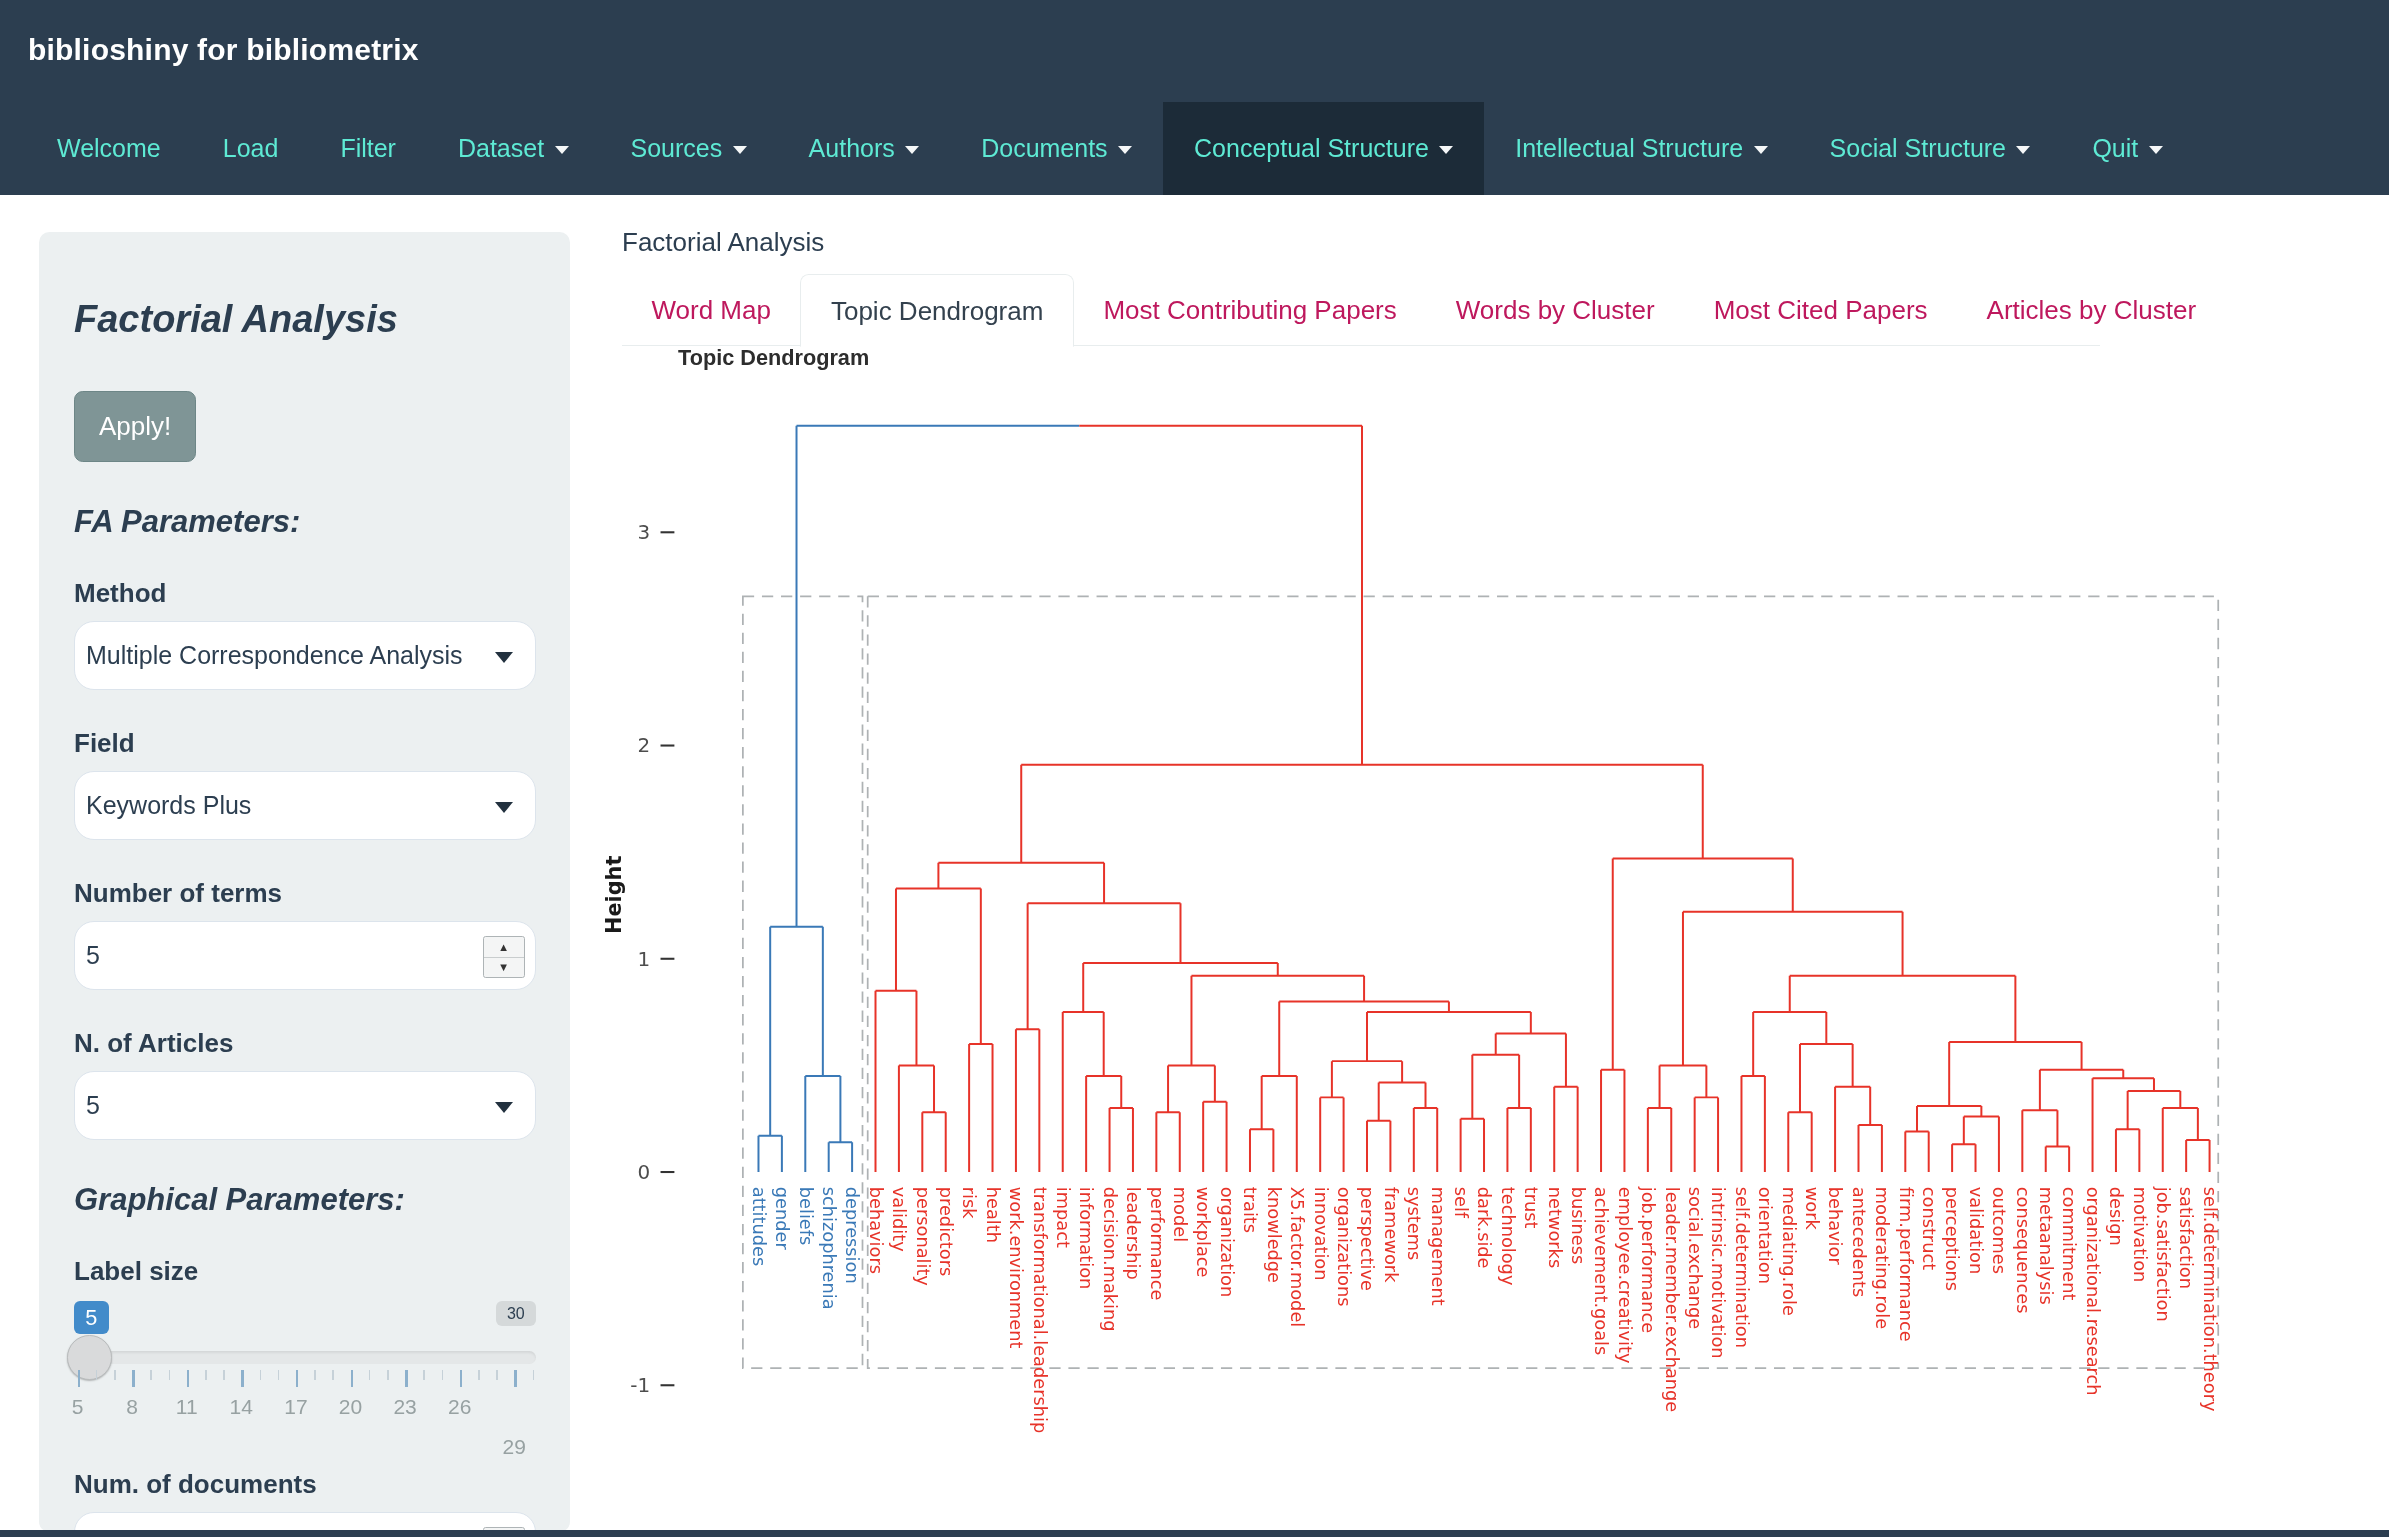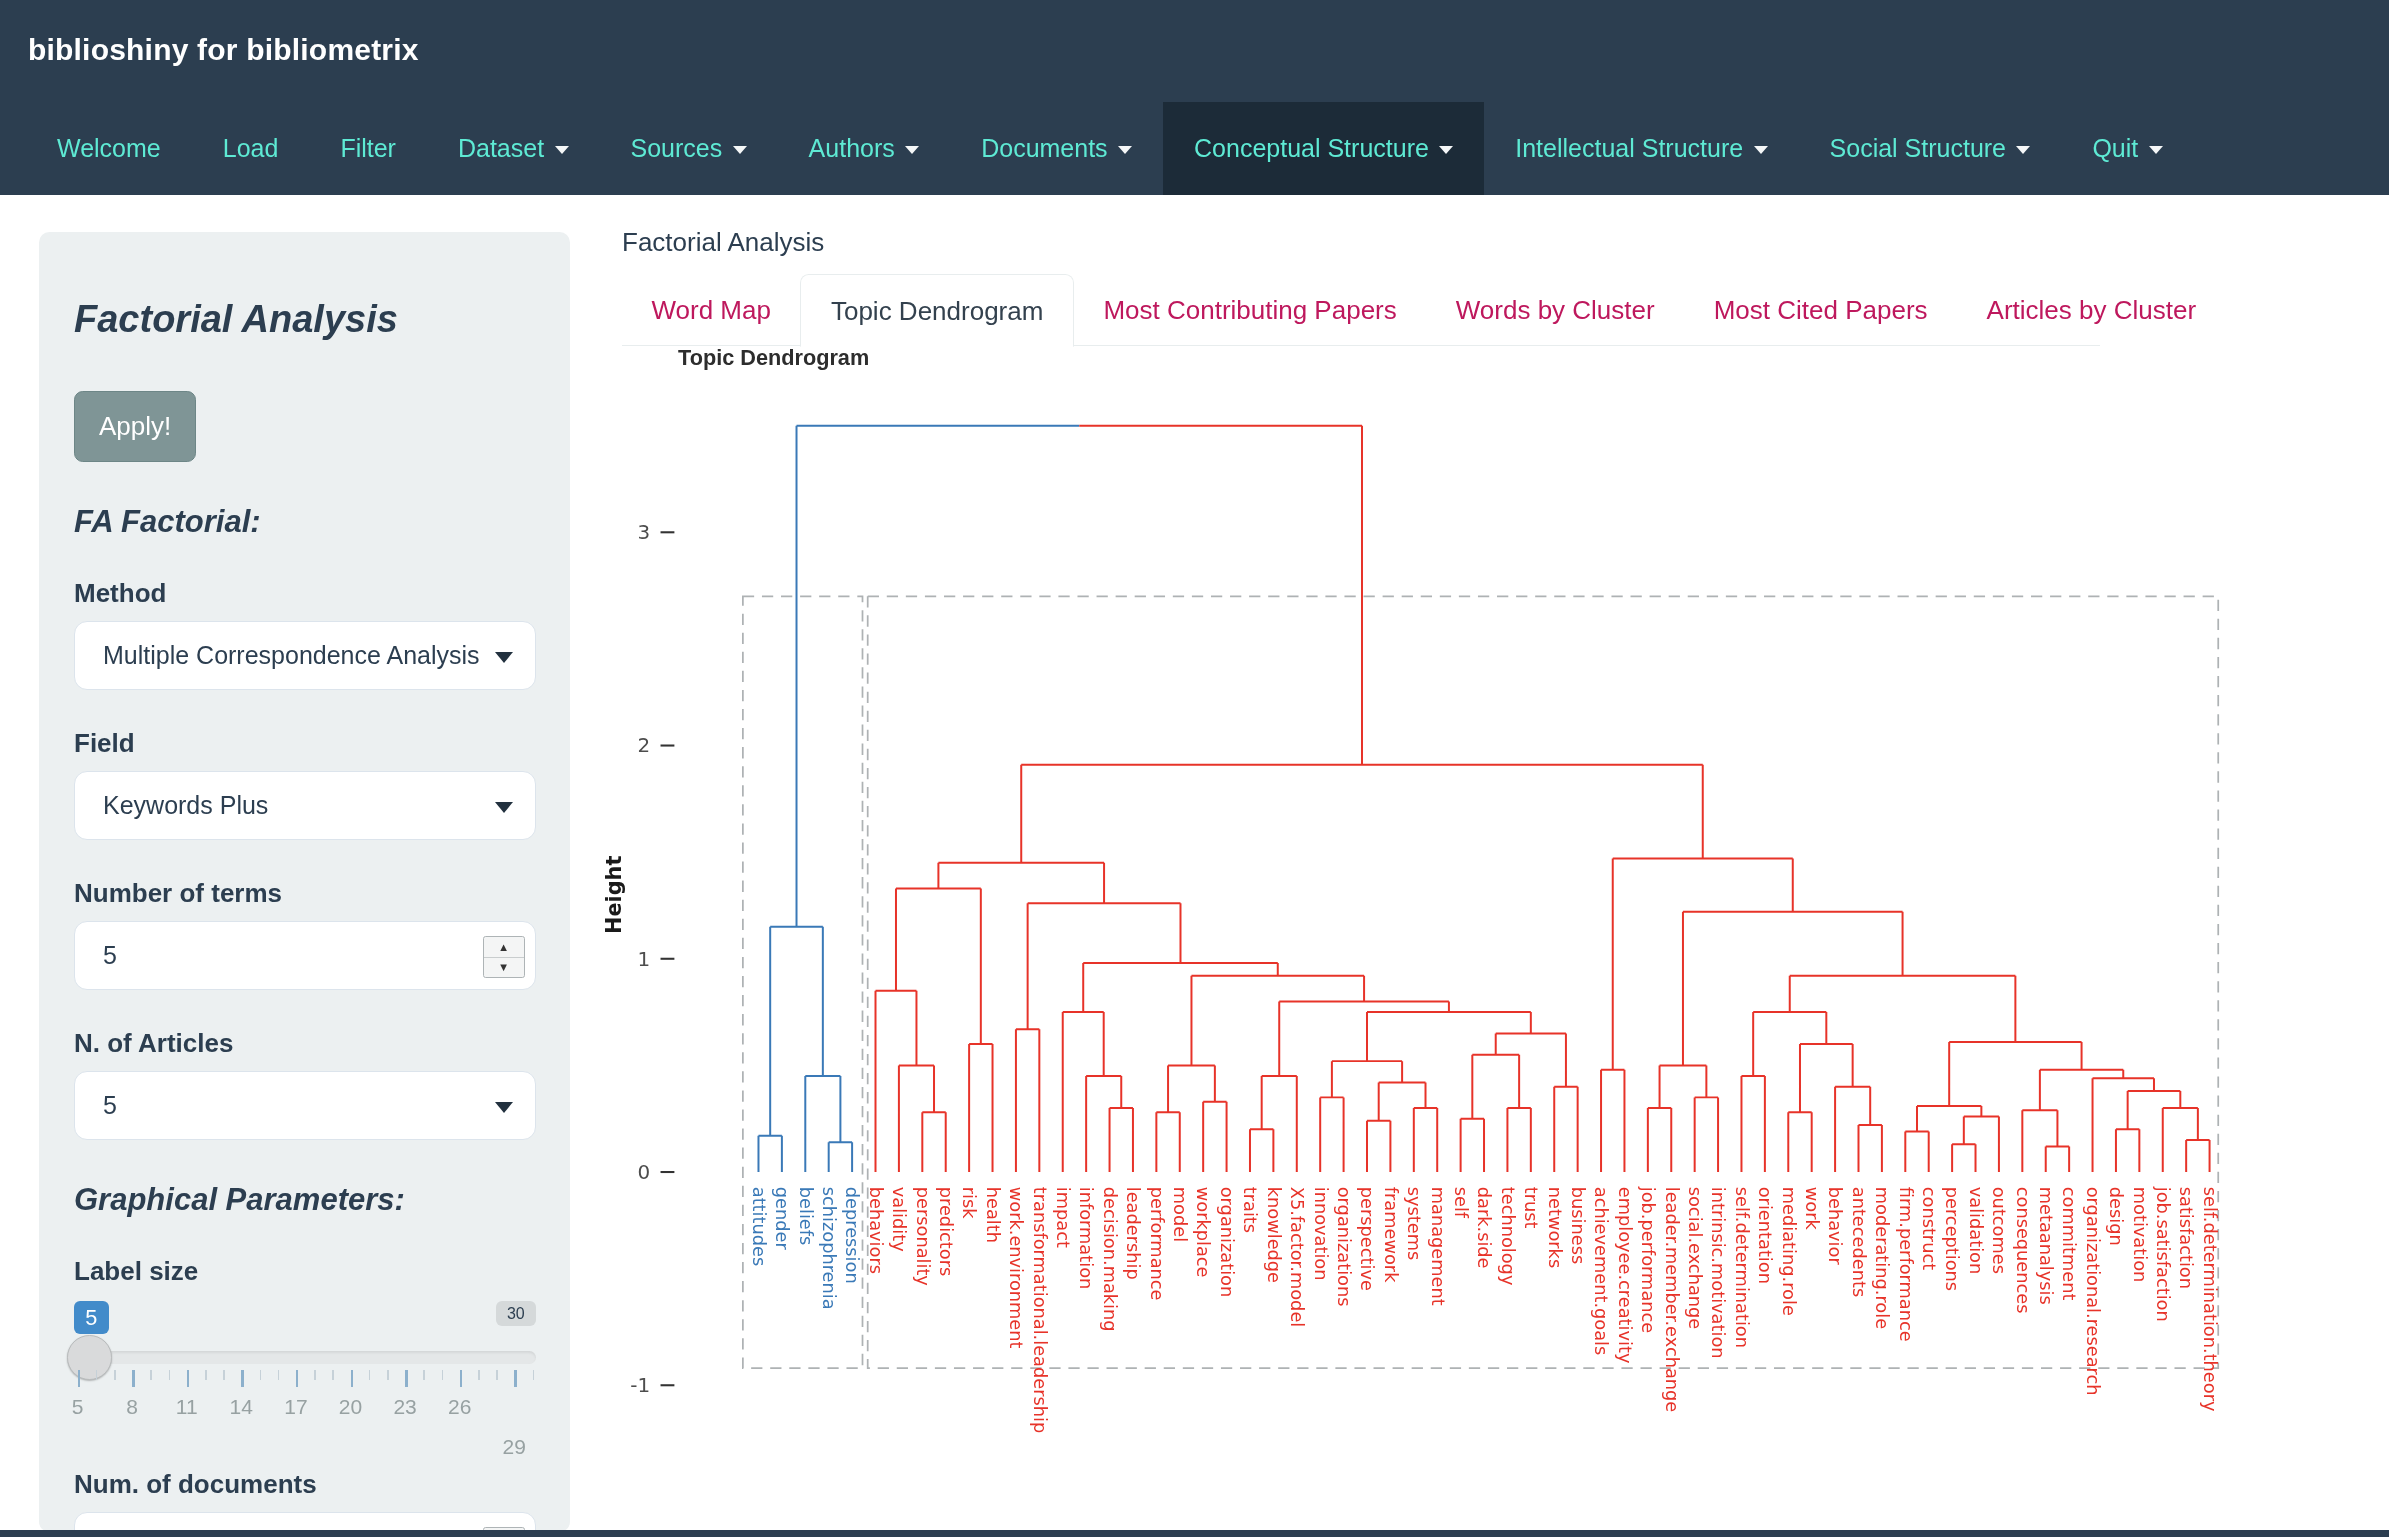--- a/index.html
+++ b/index.html
@@ -13,21 +13,21 @@
   .nav-item { display:flex; align-items:center; padding:0 31px; color:#5eead4; font-size:25px; cursor:pointer; white-space:nowrap; }
   .nav-item.active { background:#1c2b38; }
   .caret { display:inline-block; width:0; height:0; border-left:7.8px solid transparent; border-right:7.8px solid transparent; border-top:8.7px solid #f5f7f8; margin-left:10.4px; margin-top:3.5px; }
 
   
   .sidebar { position:absolute; left:39px; top:232px; width:531px; height:1300px; background:#ecf0f1; border-radius:10.4px; padding:40px 35px; }
   .sb-title { font-size:38px; font-style:italic; font-weight:bold; color:#2c3e50; margin-top:26px; }
   .apply-btn { margin-top:50px; display:inline-block; background:#7f9596; border:1.7px solid #6d8687; border-radius:8.7px; color:#fff; font-size:26px; padding:19px 24px; cursor:pointer; font-family:inherit; }
   .sb-h2 { font-size:31px; font-style:italic; font-weight:bold; margin-top:42px; }
   .fld-label { font-size:26px; font-weight:bold; margin-top:38px; }
-  .control { position:relative; margin-top:12px; width:462px; height:69px; background:#fff; border:1.7px solid #dce4ec; border-radius:13px; font-size:25px; color:#2c3e50; display:flex; align-items:center; padding:0 28px; cursor:pointer; }
+  .control { position:relative; margin-top:12px; width:462px; height:69px; background:#fff; border:1.7px solid #dce4ec; border-radius:20px; font-size:25px; color:#2c3e50; display:flex; align-items:center; padding:0 11px; cursor:pointer; }
   .control .sel-caret { position:absolute; right:22.5px; top:29.5px; width:0; height:0; border-left:9.5px solid transparent; border-right:9.5px solid transparent; border-top:11.3px solid #22313f; }
   .spinner { position:absolute; right:10.4px; top:14px; width:42px; height:42px; border:0.9px solid #aeb4b6; border-radius:2.6px; background:#f4f5f5; display:flex; flex-direction:column; }
   .spinner span { flex:1; display:flex; align-items:center; justify-content:center; font-size:11.3px; color:#333; border-bottom:0.9px solid #c9cdce; }
   .spinner span:last-child { border-bottom:none; }
 
   
   .slider-wrap { position:relative; margin-top:14px; width:462px; height:130px; }
   .badge-min { position:absolute; left:0; top:0; background:#428bca; color:#fff; font-size:21.7px; padding:3.5px 11.3px; border-radius:6px; }
   .badge-max { position:absolute; right:0; top:0; background:#d5d9da; color:#2c3e50; font-size:16px; padding:3.5px 11.3px; border-radius:6px; }
   .track { position:absolute; left:0; right:0; top:50px; height:13px; background:#e4e7e8; border-radius:7px; box-shadow:inset 0 1.7px 2.6px rgba(0,0,0,0.08); }
@@ -97,21 +97,21 @@
     </div>
     <div class="nav-item">
       <span>Quit</span>
       <span class="caret"></span>
     </div>
   </nav>
 
 <aside class="sidebar">
   <div class="sb-title">Factorial Analysis</div>
   <button class="apply-btn">Apply!</button>
-  <div class="sb-h2">FA Factorial:</div>
+  <div class="sb-h2">FA Parameters:</div>
 
   <div class="fld-label">Method</div>
   <div class="control">
     <span>Multiple Correspondence Analysis</span>
     <span class="sel-caret"></span>
   </div>
 
   <div class="fld-label">Field</div>
   <div class="control">
     <span>Keywords Plus</span>

